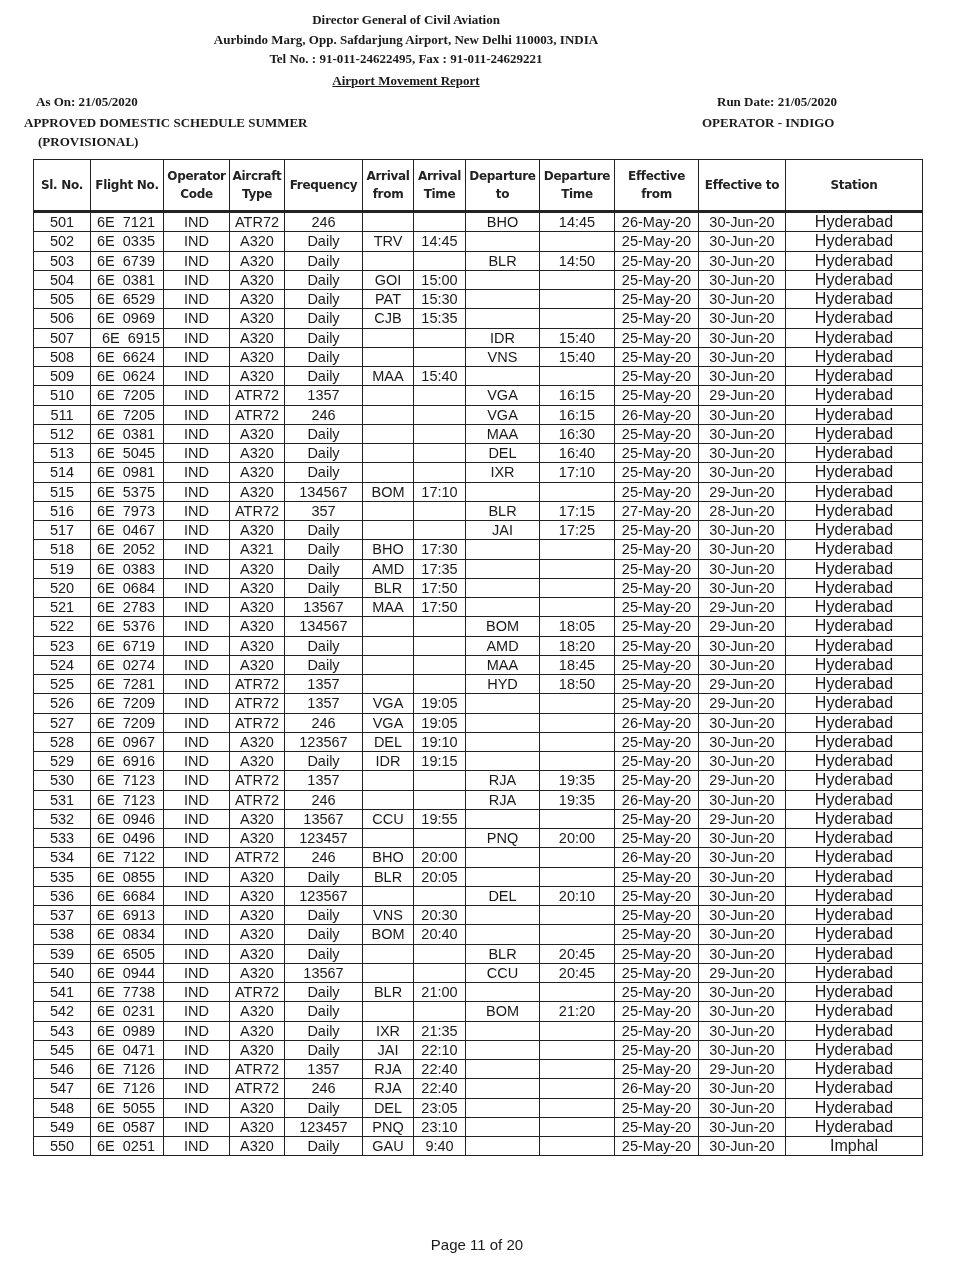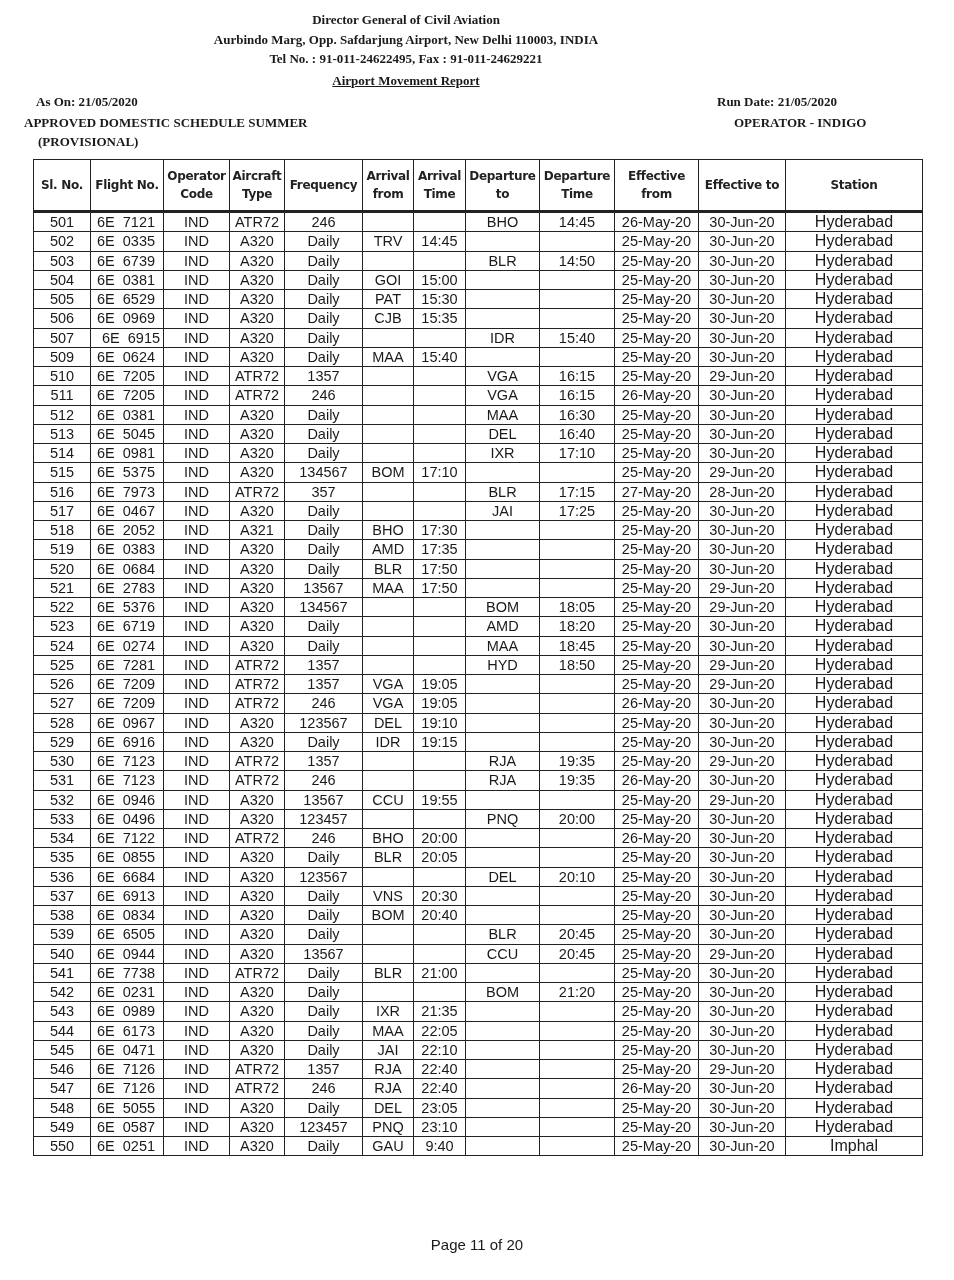--- a/index.html
+++ b/index.html
@@ -7,21 +7,21 @@
   .hdr { position:absolute; left:0; width:812px; text-align:center; font-family:"Liberation Serif", serif; font-weight:bold; font-size:13px; }
   .hdr.l1 { top:12px; }
   .hdr.l2 { top:32px; }
   .hdr.l3 { top:51px; }
   .hdr.l4 { top:73px; text-decoration:underline; }
   .meta { position:absolute; font-family:"Liberation Serif", serif; font-weight:bold; font-size:13px; }
   .as-on { left:36px; top:94px; }
   .sched { left:24px; top:115px; }
   .prov { left:38px; top:134px; }
   .run { left:717px; top:94px; }
-  .oper { left:734px; top:115px; }
+  .oper { left:702px; top:115px; }
   table { position:absolute; left:33px; top:159px; border-collapse:collapse; table-layout:fixed; width:889px; }
   th, td { border:1.5px solid #222; padding:0; text-align:center; overflow:hidden; white-space:nowrap; }
   th { font-family:"DejaVu Sans", sans-serif; font-size:12px; font-weight:bold; height:50px; line-height:18px; color:#222; letter-spacing:-0.3px; white-space:normal; }
   td { font-family:"Liberation Sans", sans-serif; font-size:14.5px; height:18.25px; line-height:18px; }
   td.station { font-size:16px; }
   td.left { text-align:left; padding-left:6px; }
   tbody tr:first-child td { border-top:3px solid #222; }
   .footer { position:absolute; left:0; width:954px; top:1236px; text-align:center; font-family:"Liberation Sans", sans-serif; font-size:15px; }
 </style>
 </head>
@@ -162,20 +162,34 @@
         <td>Daily</td>
         <td></td>
         <td></td>
         <td>IDR</td>
         <td>15:40</td>
         <td>25-May-20</td>
         <td>30-Jun-20</td>
         <td class="station">Hyderabad</td>
       </tr>
       <tr>
+        <td>508</td>
+        <td class="left" style="white-space: pre;">6E  6624</td>
+        <td>IND</td>
+        <td>A320</td>
+        <td>Daily</td>
+        <td></td>
+        <td></td>
+        <td>VNS</td>
+        <td>15:40</td>
+        <td>25-May-20</td>
+        <td>30-Jun-20</td>
+        <td class="station">Hyderabad</td>
+      </tr>
+      <tr>
         <td>509</td>
         <td class="left" style="white-space: pre;">6E  0624</td>
         <td>IND</td>
         <td>A320</td>
         <td>Daily</td>
         <td>MAA</td>
         <td>15:40</td>
         <td></td>
         <td></td>
         <td>25-May-20</td>
@@ -645,34 +659,20 @@
         <td class="station">Hyderabad</td>
       </tr>
       <tr>
         <td>543</td>
         <td class="left" style="white-space: pre;">6E  0989</td>
         <td>IND</td>
         <td>A320</td>
         <td>Daily</td>
         <td>IXR</td>
         <td>21:35</td>
-        <td></td>
-        <td></td>
-        <td>25-May-20</td>
-        <td>30-Jun-20</td>
-        <td class="station">Hyderabad</td>
-      </tr>
-      <tr>
-        <td>544</td>
-        <td class="left" style="white-space: pre;">6E  6173</td>
-        <td>IND</td>
-        <td>A320</td>
-        <td>Daily</td>
-        <td>MAA</td>
-        <td>22:05</td>
         <td></td>
         <td></td>
         <td>25-May-20</td>
         <td>30-Jun-20</td>
         <td class="station">Hyderabad</td>
       </tr>
       <tr>
         <td>545</td>
         <td class="left" style="white-space: pre;">6E  0471</td>
         <td>IND</td>

